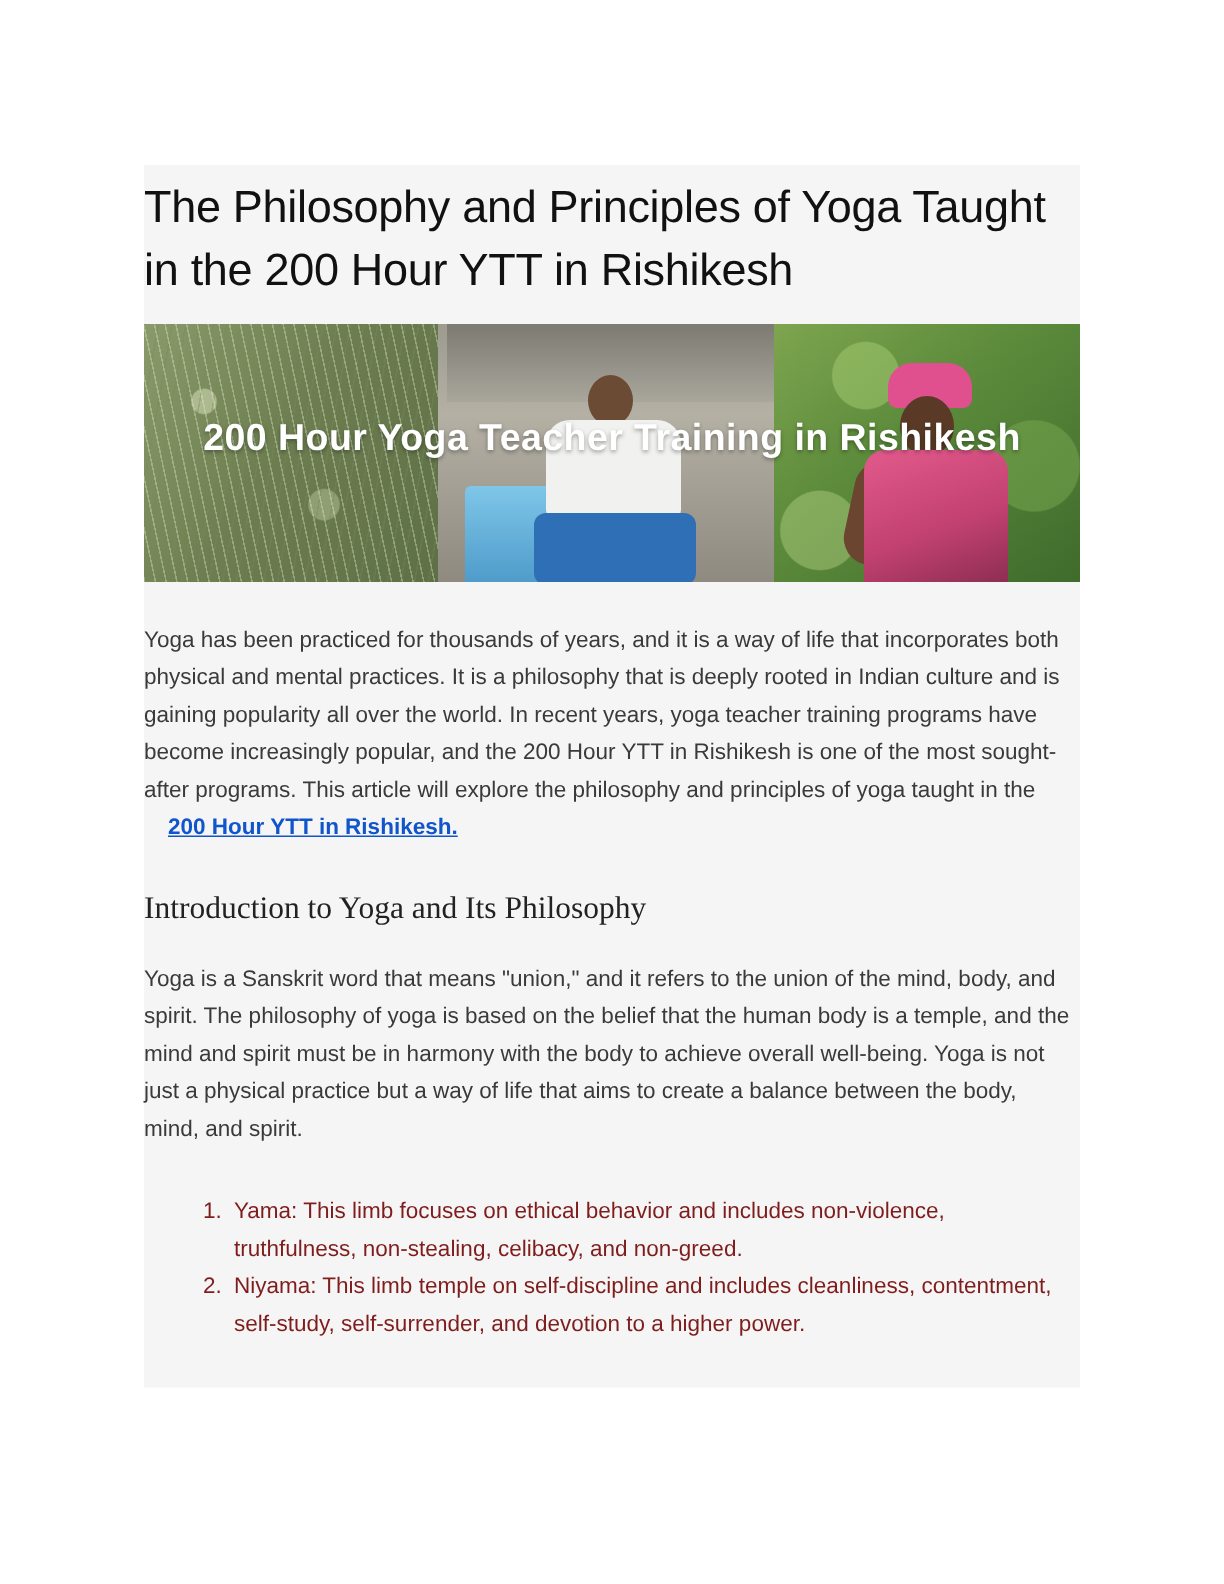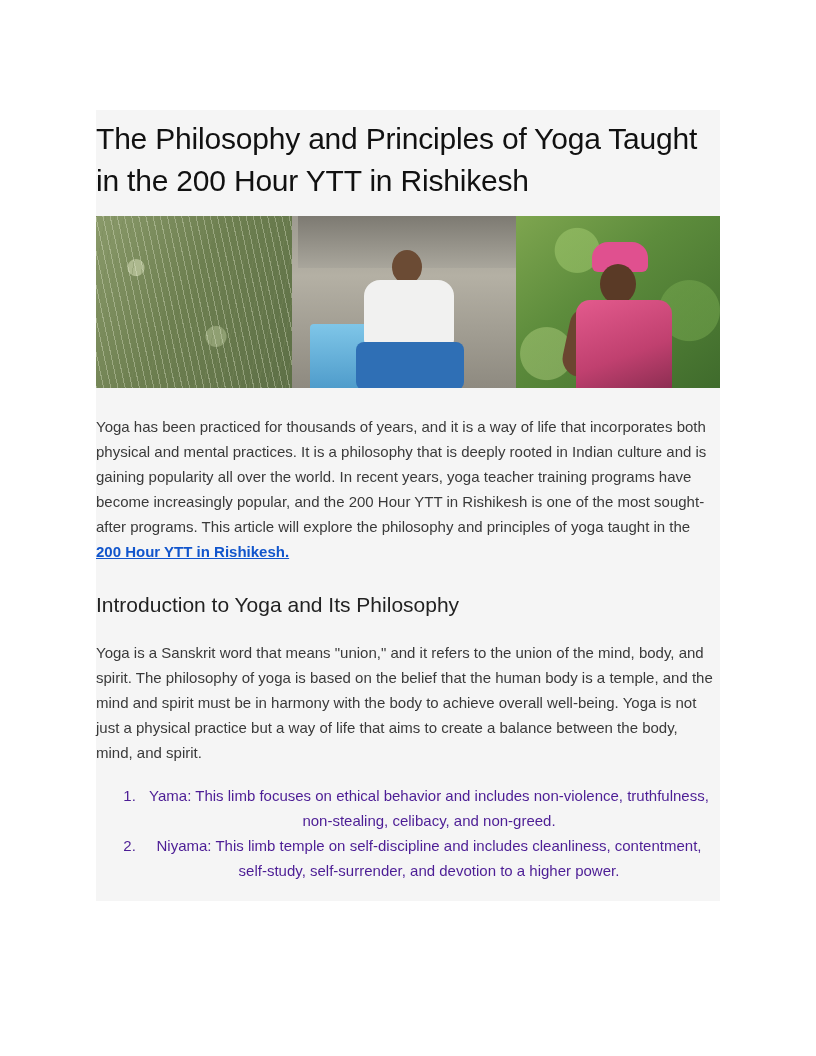--- a/index.html
+++ b/index.html
@@ -165,33 +165,34 @@
     padding: 20px 6px 0 0;
   }
   p.para.first { padding-top: 26px; }
   h2.heading {
     font-size: 21px;
     line-height: 30px;
     font-weight: 400;
     color: #222222;
     margin: 0;
     padding: 26px 0 0 0;
+    font-family: Liberation Serif, serif;
   }
   a.inline-link {
     color: #1155cc;
     font-weight: bold;
     text-decoration: underline;
+    margin-left: 16px;
   }
   ol.limbs {
-    margin: 0;
+    margin: 12px;
     padding: 18px 6px 0 44px;
     font-size: 15px;
     line-height: 25px;
-    color: #4c1d95;
-    text-align: center;
+    color: #7f1d1d;
   }
   ol.limbs li {
     padding-left: 4px;
     margin-bottom: 0;
   }
   .spacer-bottom { height: 18px; }
 </style>
 </head>
 <body>
 
@@ -210,20 +211,21 @@
           <div class="body"></div>
           <div class="legs"></div>
         </div>
         <div class="hero-person2">
           <div class="turban"></div>
           <div class="head"></div>
           <div class="arm"></div>
           <div class="body"></div>
         </div>
       </div>
+      <div class="hero-overlay-text">200 Hour Yoga Teacher Training in Rishikesh</div>
     </div>
 
     <div class="body-block">
 
       <p class="para first"><span>Yoga has been practiced for thousands of years, and it is a way of life that incorporates both physical and mental practices. It is a philosophy that is deeply rooted in Indian culture and is gaining popularity all over the world. In recent years, yoga teacher training programs have become increasingly popular, and the 200 Hour YTT in Rishikesh is one of the most sought-after programs. This article will explore the philosophy and principles of yoga taught in the </span><a class="inline-link" href="#">200 Hour YTT in Rishikesh.</a></p>
 
       <h2 class="heading">Introduction to Yoga and Its Philosophy</h2>
       <p class="para">Yoga is a Sanskrit word that means "union," and it refers to the union of the mind, body, and spirit. The philosophy of yoga is based on the belief that the human body is a temple, and the mind and spirit must be in harmony with the body to achieve overall well-being. Yoga is not just a physical practice but a way of life that aims to create a balance between the body, mind, and spirit.</p>
 
 

